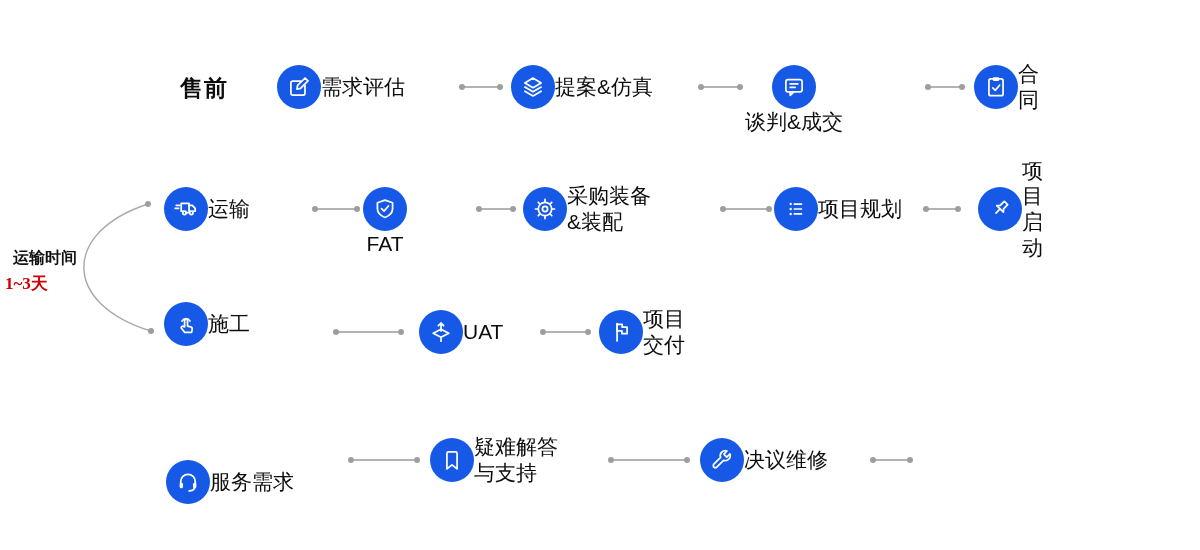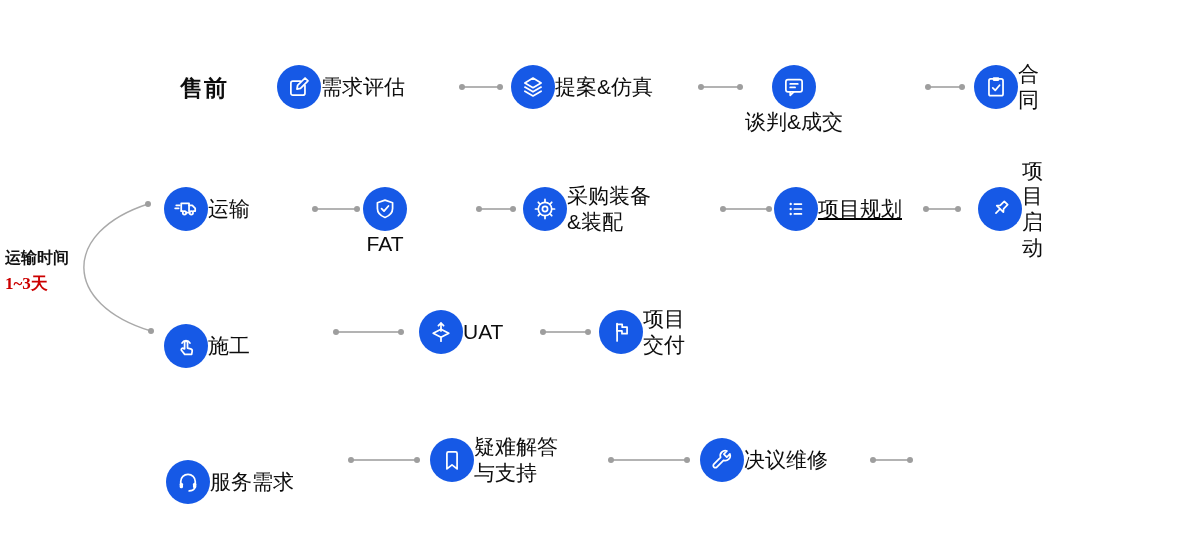--- a/index.html
+++ b/index.html
@@ -8,21 +8,21 @@
   .section-label{position:absolute;font-size:23px;font-weight:700;color:#0d0d0d;letter-spacing:1px;}
   .node{position:absolute;display:flex;align-items:center;height:44px;}
   .circle{width:44px;height:44px;border-radius:50%;background:#1659e6;display:flex;align-items:center;justify-content:center;flex:0 0 auto;}
   .circle svg{display:block;}
   .label{font-size:21px;color:#0d0d0d;font-weight:500;line-height:1.22;white-space:pre-line;}
   .connector{position:absolute;height:2px;background:#b3b3b3;}
   .connector::before,.connector::after{content:"";position:absolute;width:6px;height:6px;border-radius:50%;background:#9e9e9e;top:-2px;}
   .connector::before{left:-3px;}
   .connector::after{right:-3px;}
   .annotation{position:absolute;left:5px;top:246px;line-height:1.55;}
-  .annotation .line1{font-size:16px;font-weight:700;color:#111111;display:block;}
+  .annotation .line1{font-size:16px;font-weight:700;color:#111111;display:block;margin-left:8px;}
   .annotation .line2{font-size:17px;font-weight:700;color:#cc0000;display:block;font-family:Liberation Serif, serif;}
   .curves{position:absolute;left:0;top:0;pointer-events:none;}
 </style>
 </head>
 <body>
 
 <div class="stage">
 
   <svg class="curves" width="1200" height="550" viewBox="0 0 1200 550">
     <path d="M1133 84 C 1213 107 1213 184 1131 206" fill="none" stroke="#a9a9a9" stroke-width="1.4"></path>
@@ -119,21 +119,21 @@
         <circle cx="12" cy="12" r="6.2"></circle>
         <circle cx="12" cy="12" r="2.4"></circle>
         <path d="M12 3.2v2.3M12 18.5v2.3M3.2 12h2.3M18.5 12h2.3M5.8 5.8l1.6 1.6M16.6 16.6l1.6 1.6M18.2 5.8l-1.6 1.6M7.4 16.6l-1.6 1.6"></path>
       </svg>
     </span>
     <span class="label">采购装备
 &amp;装配</span>
   </div>
   <div class="connector" style="left:723px;top:208px;width:46px;"></div>
 
-  <div class="node" style="left:774px;top:187px;text-decoration:underline;">
+  <div class="node" style="left:774px;top:187px;">
     <span class="circle">
       <svg width="26" height="26" viewBox="0 0 24 24" fill="none" stroke="#fff" stroke-width="1.6" stroke-linecap="round" stroke-linejoin="round">
         <circle cx="7.1" cy="7.4" r="1.1" fill="#fff" stroke="none"></circle>
         <circle cx="7.1" cy="12" r="1.1" fill="#fff" stroke="none"></circle>
         <circle cx="7.1" cy="16.6" r="1.1" fill="#fff" stroke="none"></circle>
         <path d="M10.5 7.4H17M10.5 12H17M10.5 16.6H17"></path>
       </svg>
     </span>
     <span class="label">项目规划</span>
   </div>
@@ -144,21 +144,21 @@
       <svg width="26" height="26" viewBox="0 0 24 24" fill="none" stroke="#fff" stroke-width="1.6" stroke-linecap="round" stroke-linejoin="round">
         <g transform="rotate(45 12 12)">
           <path d="M9.8 4.2h4.4v5.3l2.1 2.4H7.7l2.1-2.4z"></path>
           <path d="M12 12v5.3"></path>
         </g>
       </svg>
     </span>
     <span class="label">项目启动</span>
   </div>
 
-  <div class="node" style="left:164px;top:324px;">
+  <div class="node" style="left:164px;top:302px;">
     <span class="circle">
       <svg width="26" height="26" viewBox="0 0 24 24" fill="none" stroke="#fff" stroke-width="1.6" stroke-linecap="round" stroke-linejoin="round">
         <path d="M8.3 9.3a4.2 4.2 0 0 1 7.4 0"></path>
         <path d="M10.7 14.6V8.9a1.35 1.35 0 0 1 2.7 0v5l2.9.8a2 2 0 0 1 1.4 2.3l-.5 2.7h-6.4L8 16.2a1.3 1.3 0 0 1 1.9-1.8z"></path>
       </svg>
     </span>
     <span class="label">施工</span>
   </div>
   <div class="connector" style="left:336px;top:331px;width:65px;"></div>
 

